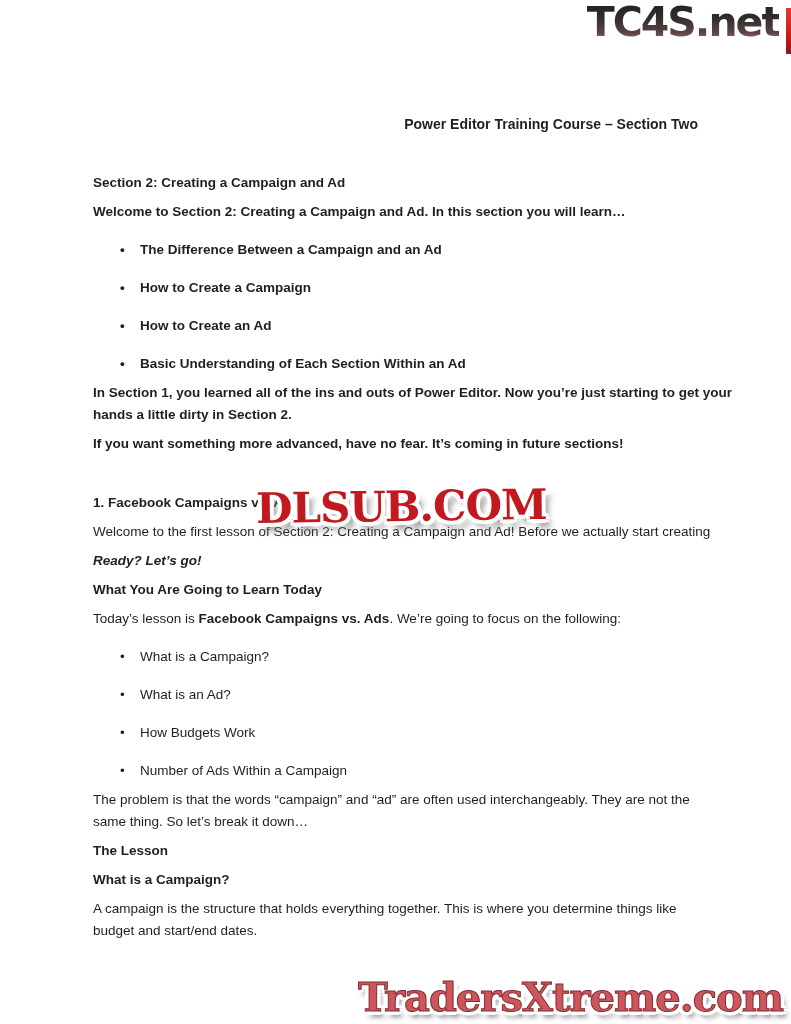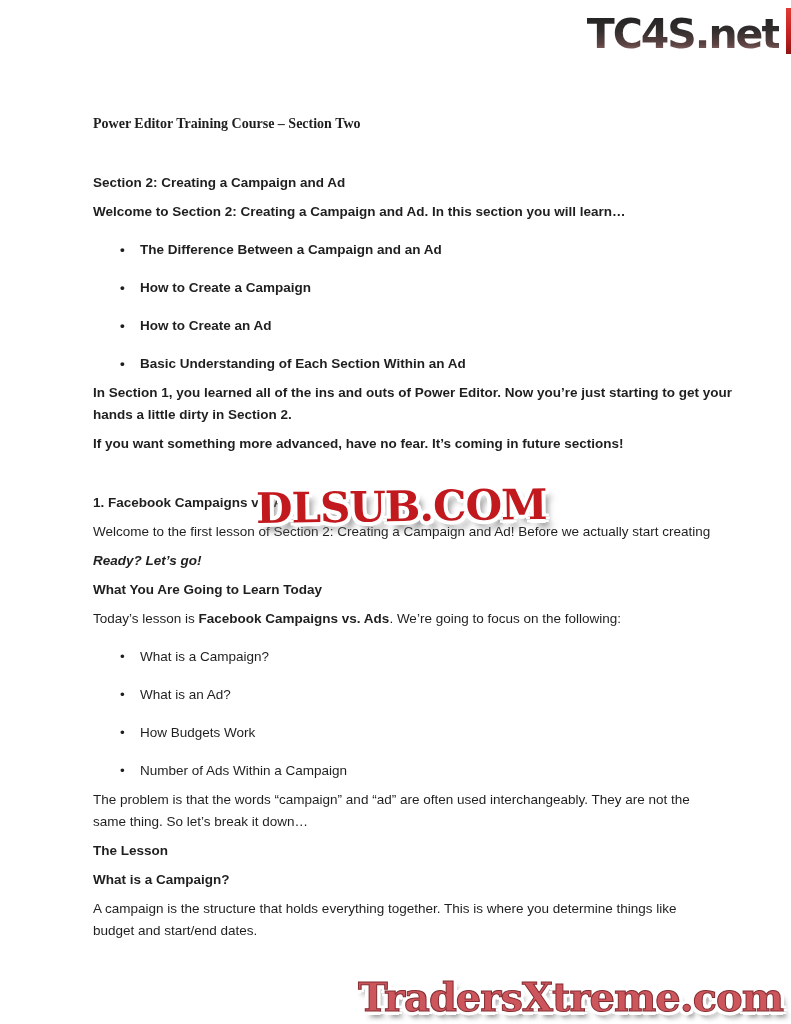--- a/index.html
+++ b/index.html
@@ -9,21 +9,21 @@
     height: 1024px;
     background: #ffffff;
     overflow: hidden;
     font-family: "Liberation Sans", sans-serif;
     color: #1f1f1f;
   }
 
   
   .top-logo {
     position: absolute;
-    top: 12px;
+    top: 0px;
     right: 12px;
     font-family: "DejaVu Sans", sans-serif;
     font-weight: bold;
     font-size: 41px;
     letter-spacing: -2px;
     background: linear-gradient(180deg, #1f1f1f 0%, #332e2e 42%, #5c4343 72%, #96706f 90%, #b08c8b 100%);
     -webkit-background-clip: text;
     background-clip: text;
     color: transparent;
     line-height: 1.1;
@@ -43,24 +43,23 @@
     top: 0; left: 0;
     width: 791px;
     padding: 113px 93px 0 93px;
     box-sizing: border-box;
     font-size: 13.5px;
     line-height: 22px;
   }
   .doc .block { margin: 0 0 7px 0; white-space: nowrap; }
   .doc .gap-before { margin-top: 37px; }
   .title {
-    text-align: left;
+    text-align: right;
     font-weight: bold;
     font-size: 14px;
-    font-family: Liberation Serif, serif;
   }
   .h { font-weight: bold; }
   .bold-para { font-weight: bold; }
   .italic { font-style: italic; }
   .bullet {
     position: relative;
     padding-left: 47px;
     margin: 16px 0 7px 0;
     white-space: nowrap;
   }

